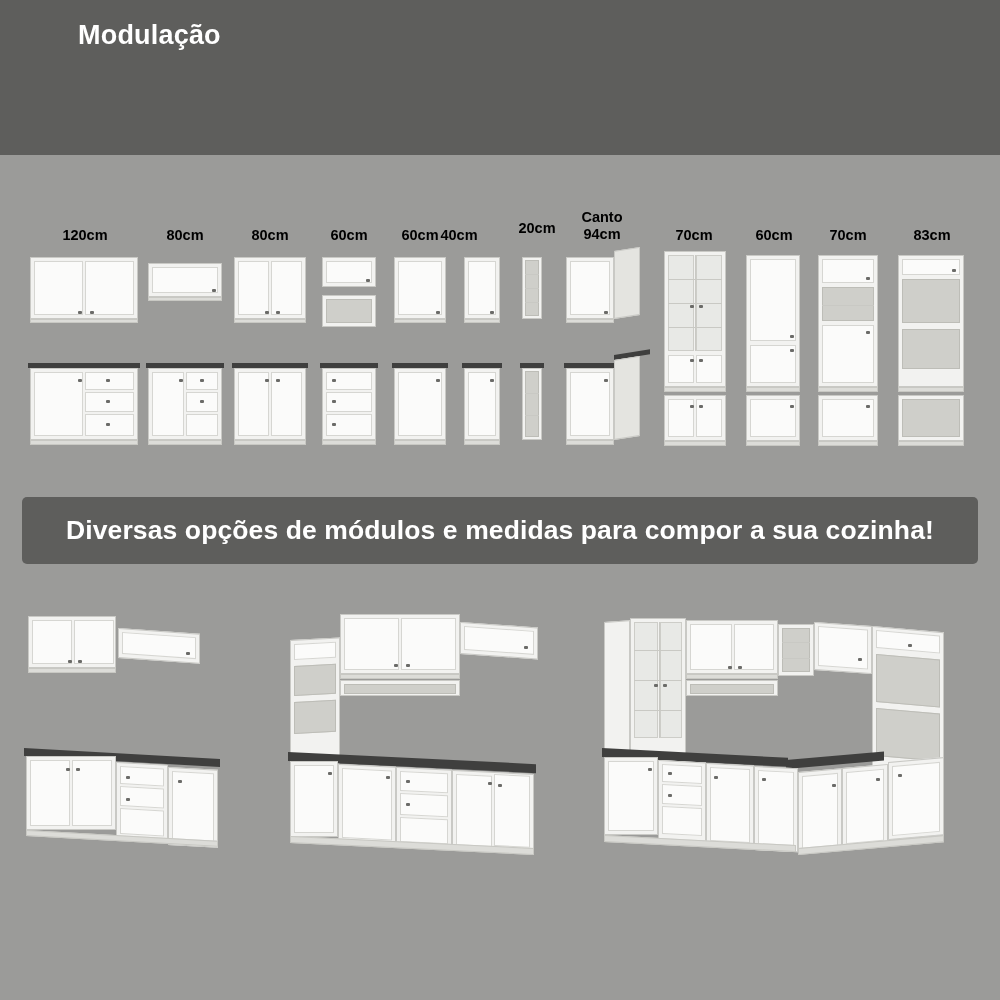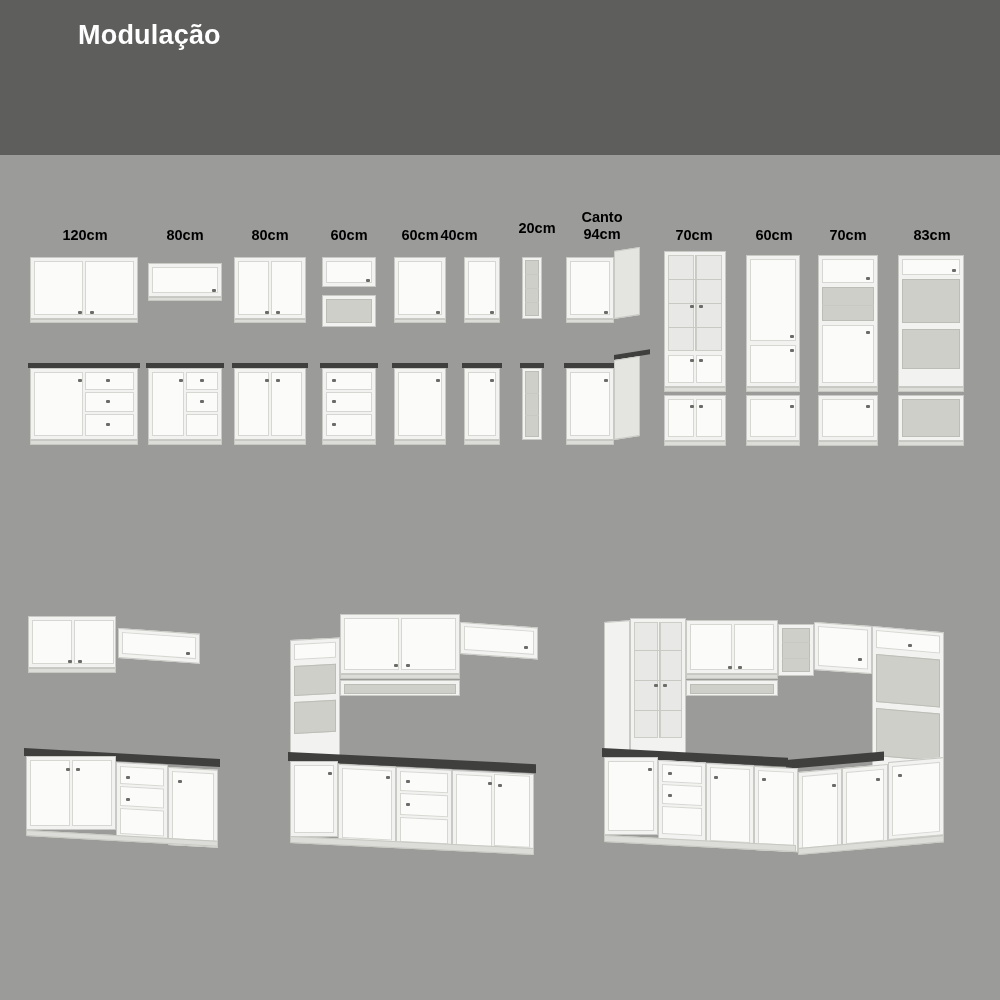--- a/index.html
+++ b/index.html
@@ -413,20 +413,23 @@
       <div class="shadowpanel" style="left:818px; top:286px; width:60px; height:5px;"></div>
     </div>
 
     <div>
       <div class="cab" style="left:898px; top:240px; width:66px; height:46px;"></div>
       <div class="open" style="left:902px; top:244px; width:58px; height:38px;"></div>
       <div class="shadowpanel" style="left:898px; top:286px; width:66px; height:5px;"></div>
     </div>
   </div>
 
+  <div class="banner">
+    <span>Diversas opções de módulos e medidas para compor a sua cozinha!</span>
+  </div>
 
   <div class="showcase">
 
     <div class="scene">
 
       <div class="cab" style="left:28px; top:36px; width:88px; height:52px;"></div>
       <div class="panel" style="left:32px; top:40px; width:40px; height:44px;"></div>
       <div class="panel" style="left:74px; top:40px; width:40px; height:44px;"></div>
       <div class="knob" style="left:68px; top:80px;"></div>
       <div class="knob" style="left:78px; top:80px;"></div>

